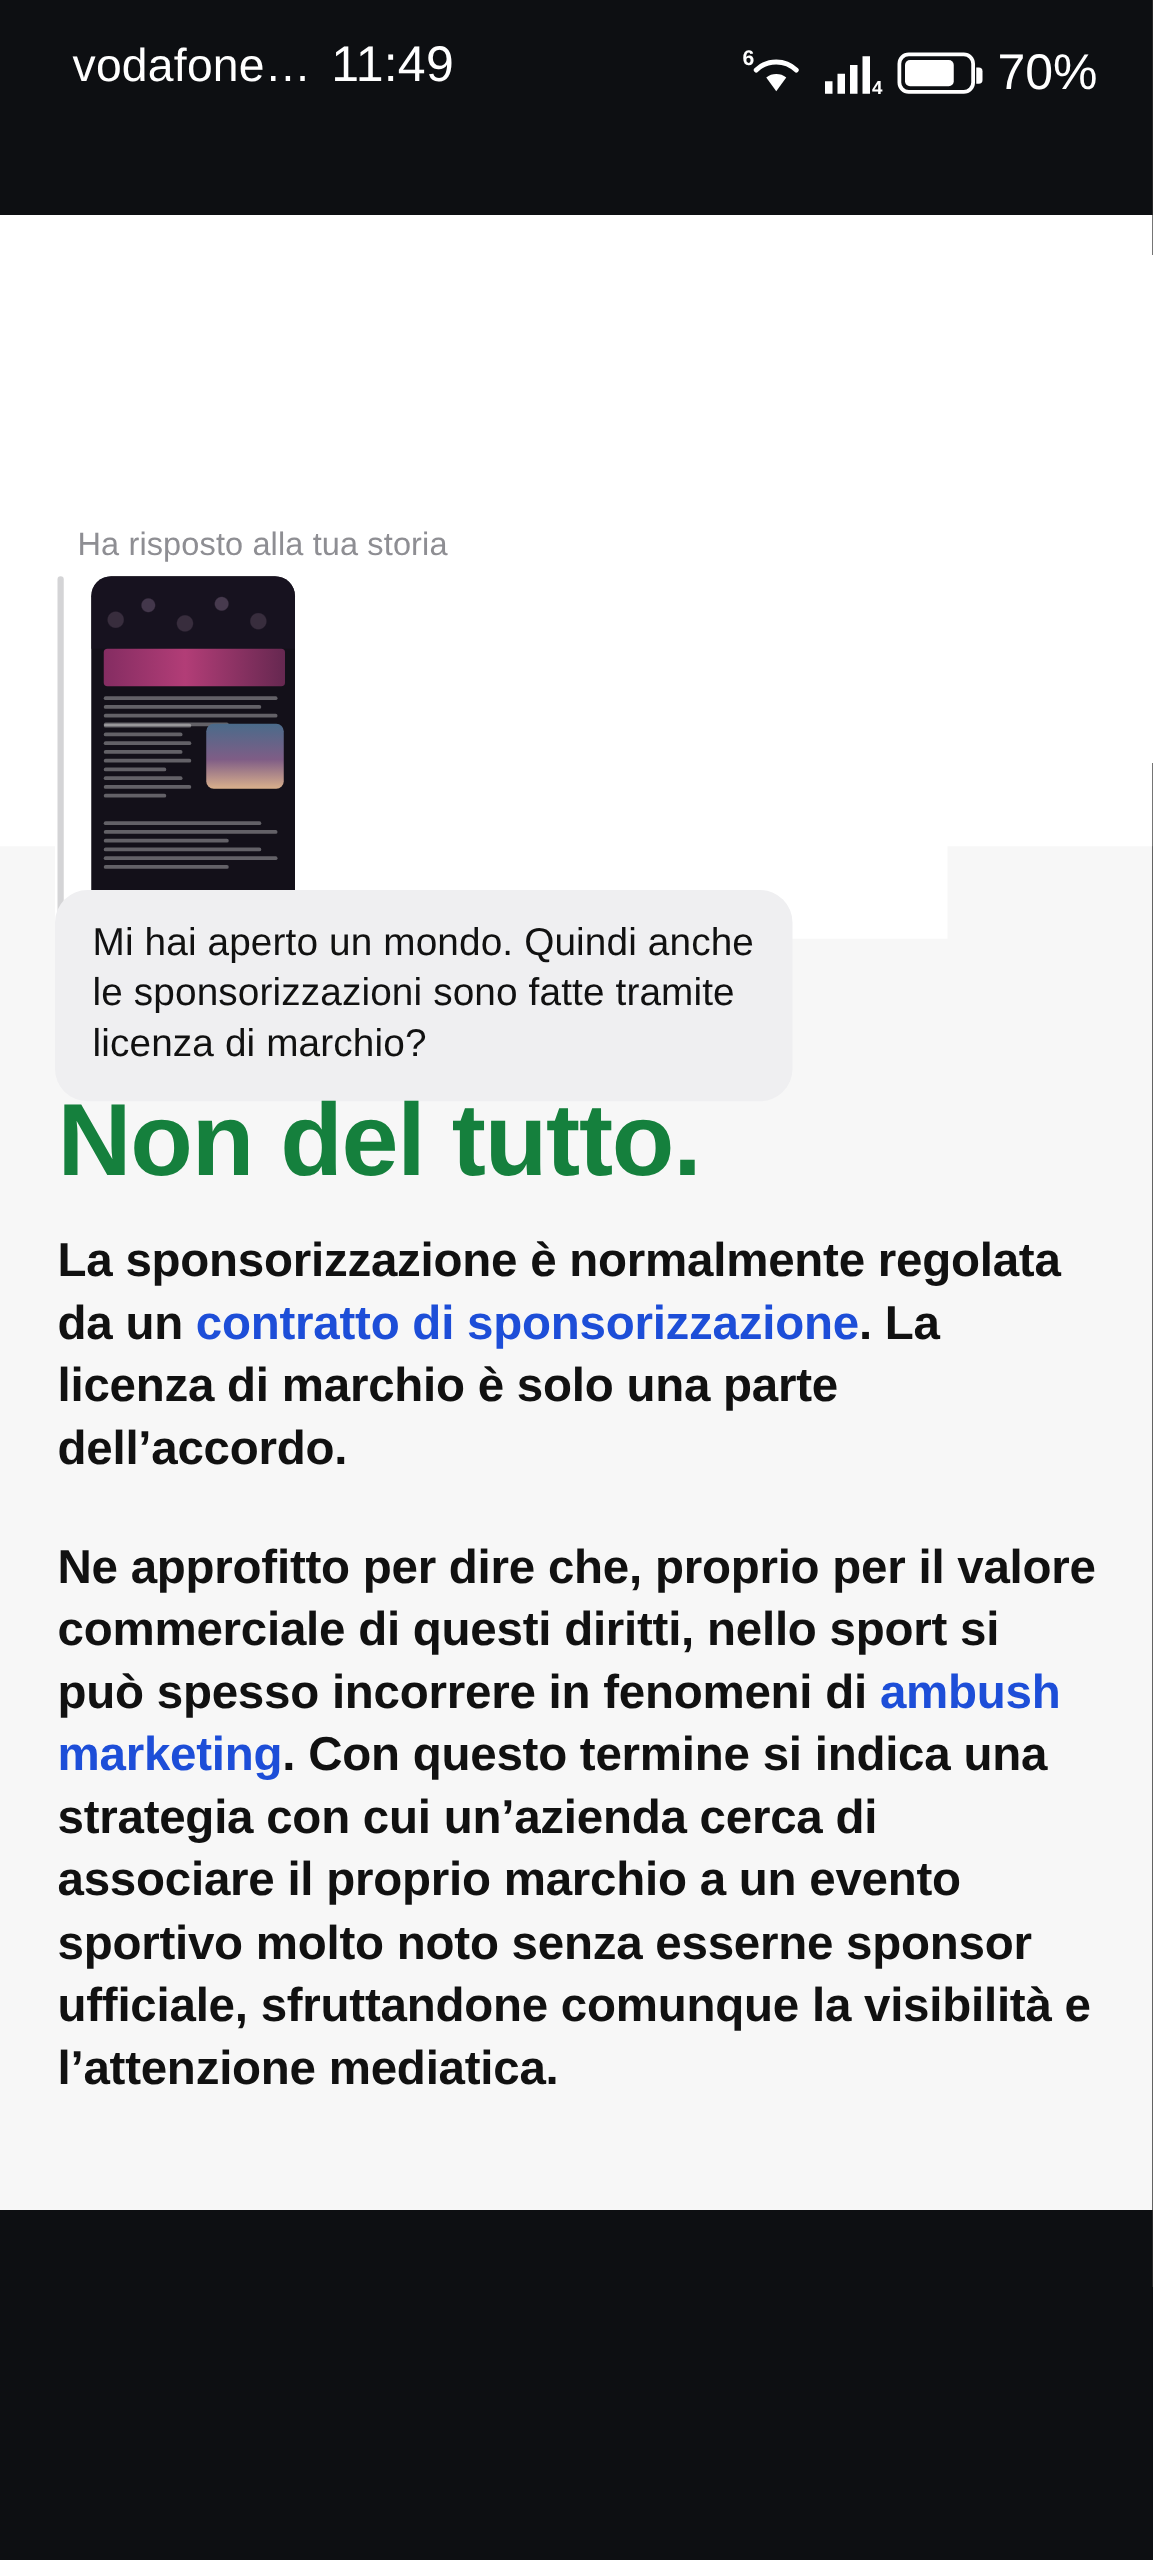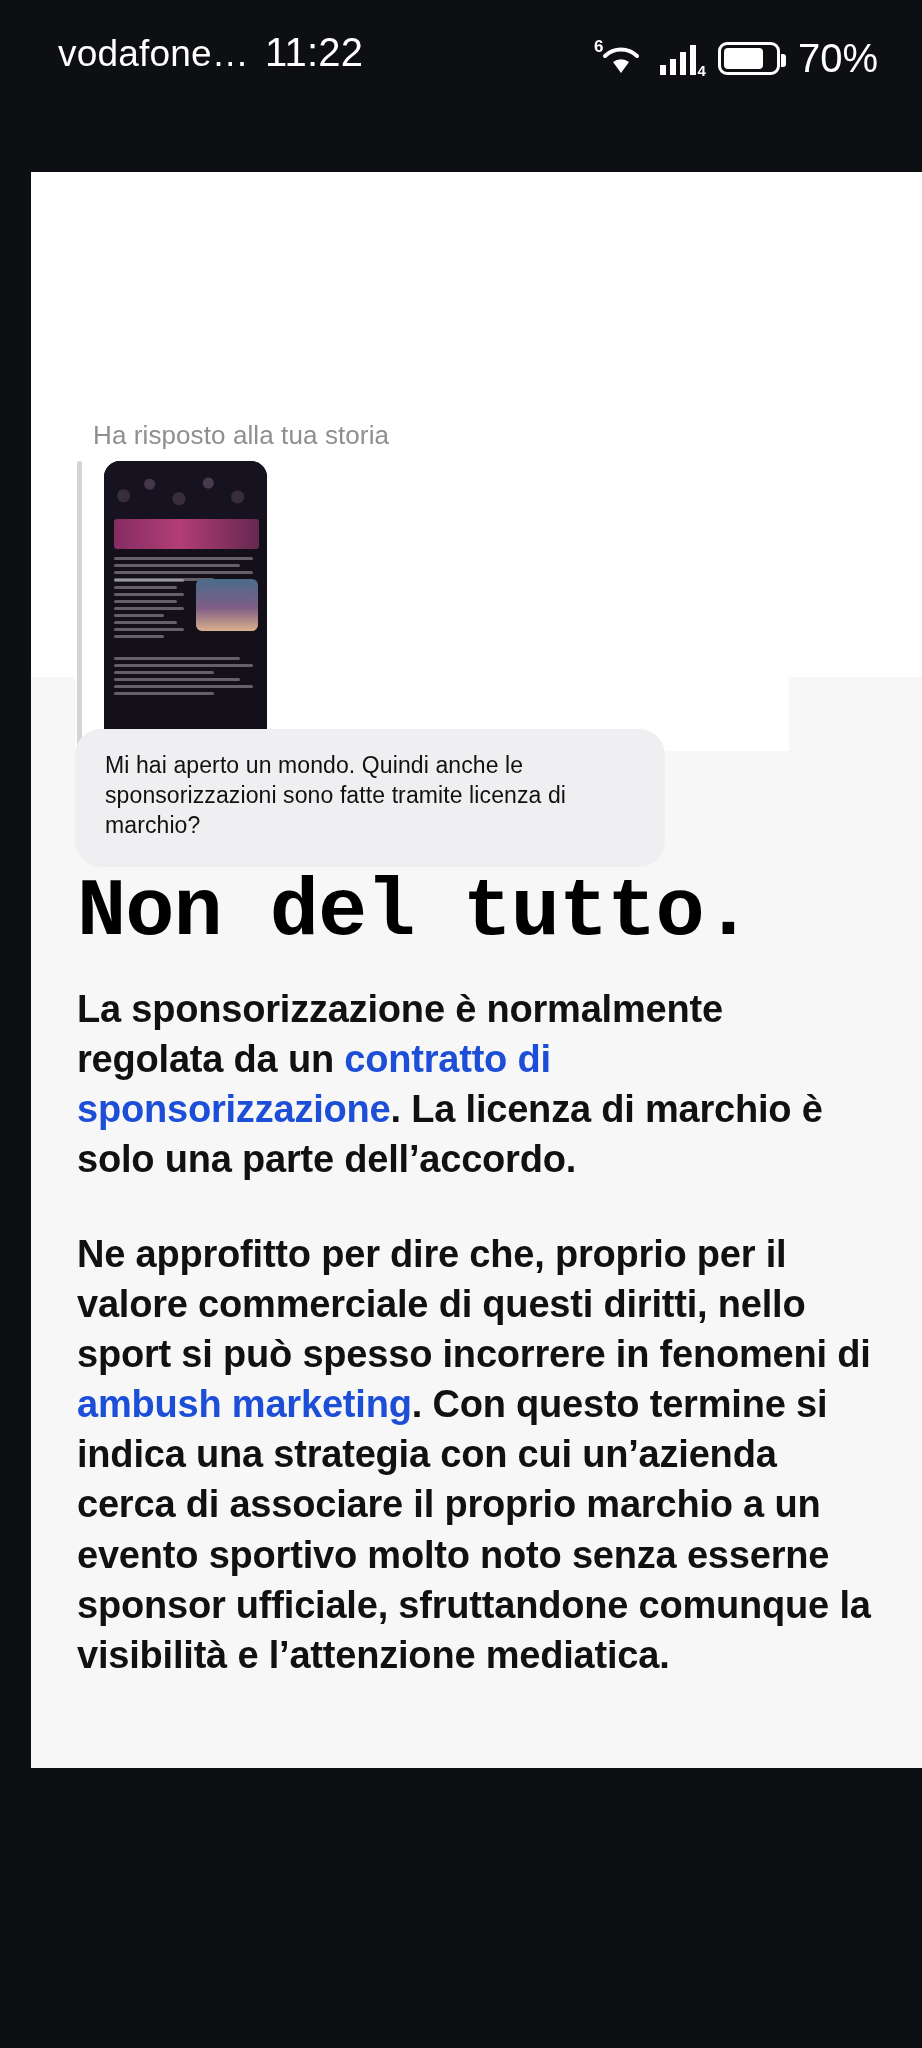--- a/index.html
+++ b/index.html
@@ -80,21 +80,20 @@
     border-radius: 4px;
   }
   .batt-pct { font-size: 40px; font-weight: 500; margin-left: 4px; }
 
   
   .content {
     flex: 1 1 auto;
     background: #f7f7f7;
     position: relative;
     overflow: hidden;
-    margin-left: 31px;
   }
   .white-top {
     position: absolute;
     left: 0; top: 0; right: 0;
     height: 505px;
     background: #ffffff;
   }
   .reply-block {
     position: absolute;
     left: 44px;
@@ -172,45 +171,45 @@
   }
   .thumb-lines3 {
     position: absolute;
     top: 196px; left: 10px; right: 10px;
     display: flex; flex-direction: column; gap: 4px;
   }
 
   .bubble {
     position: absolute;
     left: 44px;
-    top: 557px;
+    top: 540px;
     width: 590px;
     background: #efeff1;
     border-radius: 26px;
     padding: 22px 28px 26px 30px;
     color: #111111;
-    font-size: 23px;
+    font-size: 31px;
     line-height: 1.30;
     letter-spacing: .1px;
   }
 
   
   .answer {
     position: absolute;
     left: 46px;
     right: 44px;
     top: 700px;
     color: #111111;
   }
   .headline {
-    font-family: Liberation Mono, monospace;
+    font-family: Liberation Sans, sans-serif;
     font-weight: 700;
     font-size: 82px;
     line-height: 1.0;
-    color: #000000;
+    color: #15803d;
     letter-spacing: -1px;
     margin-bottom: 30px;
   }
   .para {
     font-size: 38px;
     font-weight: 700;
     line-height: 1.32;
     letter-spacing: -.2px;
     margin-bottom: 44px;
   }
@@ -225,21 +224,21 @@
   }
 </style>
 </head>
 <body>
 
 <div class="screen">
 
   <div class="status-bar">
     <div class="status-left">
       <span class="carrier">vodafone…</span>
-      <span class="clock">11:22</span>
+      <span class="clock">11:49</span>
     </div>
     <div class="status-right">
       <div class="wifi-wrap">
         <span class="wifi-sup">6</span>
         <svg width="46" height="40" viewBox="0 0 46 40">
           <path d="M23 34 L15 23 A13 13 0 0 1 31 23 Z" fill="#ffffff"></path>
           <path d="M7 17 A23 23 0 0 1 39 17" stroke="#ffffff" stroke-width="4" fill="none" stroke-linecap="round"></path>
         </svg>
       </div>
       <div class="signal-wrap">

